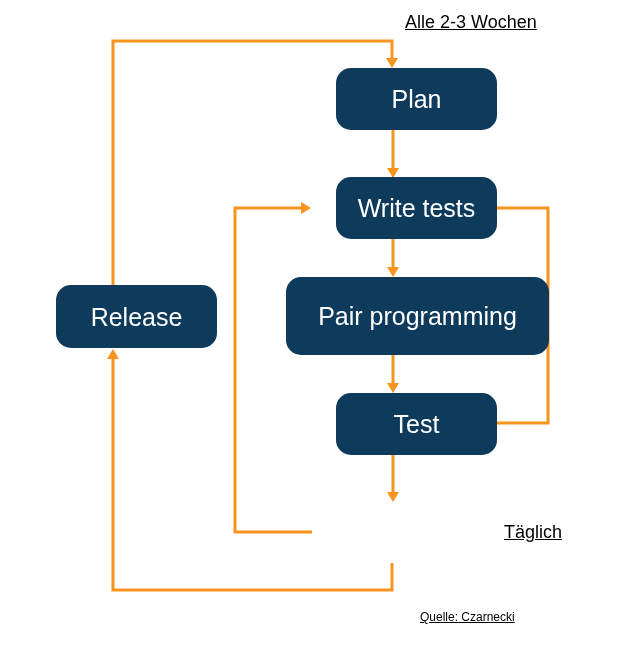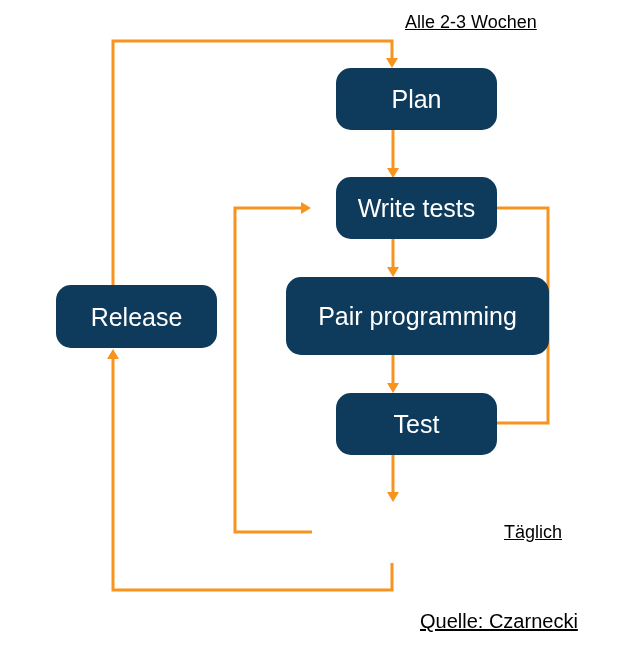--- a/index.html
+++ b/index.html
@@ -47,21 +47,21 @@
   .node-release     { left: 32px;  top: 285px; width: 161px; height: 63px; }
   .annotation {
     position: absolute;
     color: var(--label-text);
     white-space: nowrap;
     z-index: 2;
     text-decoration: underline;
   }
   .cycle-note  { left: 405px; top: 12px;  font-size: 18px; }
   .daily-note  { left: 492px; top: 522px; font-size: 18px; margin-left: 12px; }
-  .source-note { left: 420px; top: 610px; font-size: 20px; text-align: right; }
+  .source-note { left: 420px; top: 610px; font-size: 12px; text-align: right; }
 </style>
 </head>
 <body>
 
 <div class="canvas">
 
   <svg class="edges" viewBox="0 0 623 645" xmlns="http://www.w3.org/2000/svg">
     <g>
       <path d="M393,130 V168"></path>
       <polygon points="387,168 399,168 393,178"></polygon>

